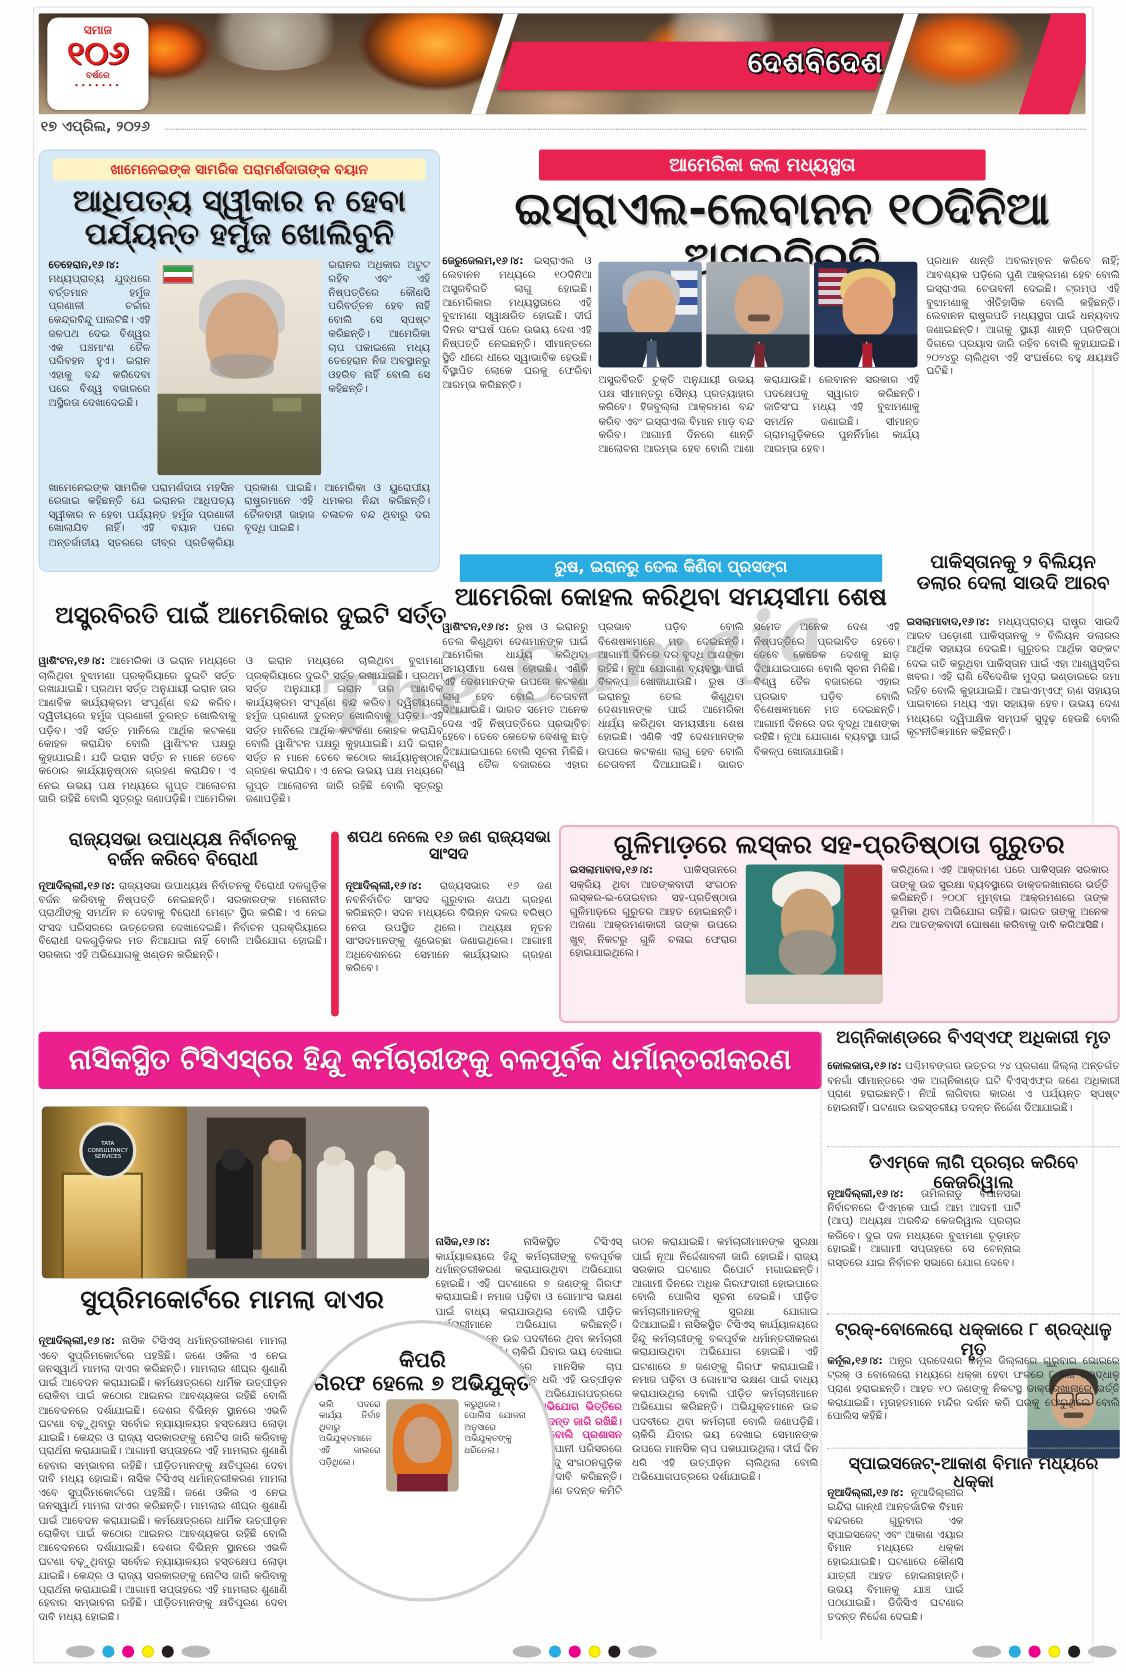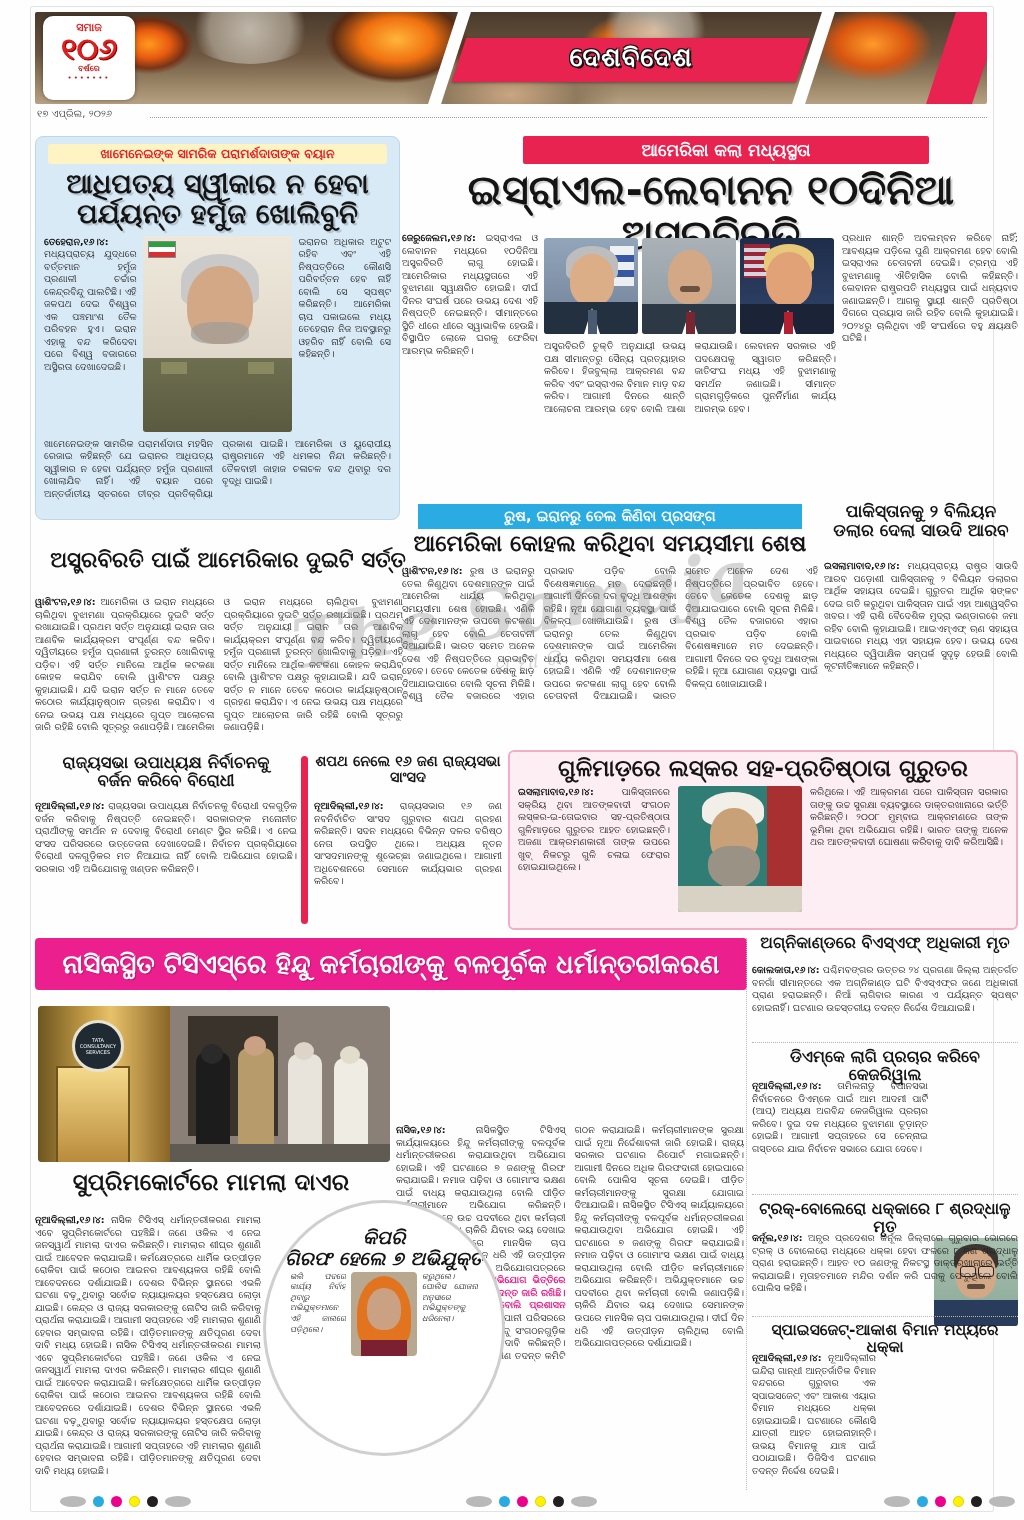--- a/index.html
+++ b/index.html
@@ -18,24 +18,24 @@
       radial-gradient(120px 60px at 50% 90%, #caa681 0%, #8f7a5e 55%, transparent 90%),
       linear-gradient(180deg,#4a3a2c 0%,#6b553f 45%,#9b8668 80%,#b7a183 100%);}
   .smoke{position:absolute;border-radius:50%;background:radial-gradient(circle,#d9d2c6 0%,#a79c8c 55%,transparent 75%);opacity:.8;}
   .logo{position:absolute;left:8px;top:4px;width:92px;height:84px;background:#fff;border-radius:10px;
         box-shadow:0 0 4px rgba(0,0,0,.4);text-align:center;padding-top:5px;box-sizing:border-box;}
   .logo .nm{color:#e02020;font-size:11px;font-weight:bold;}
   .logo .yr{color:#e02020;font-size:30px;font-weight:bold;line-height:1.0;text-shadow:1px 1px 0 #8a0000;}
   .logo .tg{color:#c02020;font-size:8px;font-weight:bold;}
   .slash{position:absolute;top:0;height:92px;background:#fff;transform:skewX(-18deg);}
   .band{position:absolute;top:26px;height:44px;background:#e8234f;transform:skewX(-18deg);box-shadow:0 1px 3px rgba(0,0,0,.4);}
-  .bandtext{position:absolute;top:30px;height:40px;color:#fff;font-size:26px;font-weight:bold;text-align:center;
+  .bandtext{position:absolute;top:30px;height:40px;color:#fff;font-size:26px;font-weight:bold;text-align:right;
             text-shadow:2px 2px 0 #111,-1px -1px 0 #111,1px -1px 0 #111,-1px 1px 0 #111;letter-spacing:1px;}
   .endred{position:absolute;top:0;height:92px;background:#e8234f;transform:skewX(-18deg);}
-  .dateline-row{font-size:10px;color:#444;font-weight:normal;}
+  .dateline-row{font-size:13px;color:#444;font-weight:bold;}
   .dotrule{border-top:1.5px dotted #9a9a9a;}
 
   
   .hl{font-weight:bold;color:#141414;text-align:center;white-space:pre-line;line-height:1.1;
       font-family:"DejaVu Sans","Liberation Sans",sans-serif;}
   .shadowed{text-shadow:2px 2px 1px rgba(0,0,0,.18);}
   .bt{font-size:9.5px;line-height:1.32;text-align:justify;color:#222;margin:0;}
   .dl{font-weight:bold;color:#111;}
   .mag{color:#e0218a;font-weight:bold;}
   .cols2{column-count:2;column-gap:9px;}
@@ -52,21 +52,21 @@
   
   .portrait{position:relative;overflow:hidden;border-radius:3px;}
   .face{position:absolute;border-radius:48% 48% 42% 42%;background:#d8b089;}
   .hair{position:absolute;border-radius:50% 50% 20% 20%;}
   .suit{position:absolute;bottom:0;width:100%;}
   .shirt{position:absolute;bottom:0;background:#fff;}
   .tie{position:absolute;bottom:0;width:9px;background:#b02030;}
   .flagstrip{position:absolute;}
 
   .circle-inset{left:263px;top:1200px;width:242px;height:256px;border-radius:50%;background:#fff;
-     border:3px solid #cfcfcf;z-index:6;overflow:hidden;box-sizing:border-box;padding:24px 18px 0 18px;font-style:italic;}
+     border:3px solid #cfcfcf;z-index:6;overflow:hidden;box-sizing:border-box;padding:24px 18px 0 18px;}
   .wm{left:235px;top:568px;width:600px;height:240px;z-index:5;pointer-events:none;
       transform:rotate(-9deg);color:rgba(130,130,130,.32);
       font-family:"DejaVu Serif","Liberation Serif",serif;font-style:italic;text-align:center;}
   .wm .l1{font-size:68px;font-weight:bold;letter-spacing:2px;}
   .wm .l2{font-size:22px;letter-spacing:8px;}
 
   .marks{display:flex;align-items:center;gap:7px;}
   .dotc{width:11px;height:11px;border-radius:50%;}
   .ell{width:26px;height:11px;border-radius:50%;background:#b9b9b9;}
   .c-c{background:#29abe2}.c-m{background:#ec008c}.c-y{background:#fff200;border:1px solid #e0d200;box-sizing:border-box}.c-k{background:#231f20}
@@ -111,21 +111,21 @@
         <div style="position:absolute;bottom:58px;right:18px;width:26px;height:12px;background:#8a8a60;"></div>
       </div>
       <p class="bt ovh" style="width:94px;height:196px;">ଇରାନର ଅଧିକାର ଅଟୁଟ ରହିବ ଏବଂ ଏହି ନିଷ୍ପତ୍ତିରେ କୌଣସି ପରିବର୍ତ୍ତନ ହେବ ନାହିଁ ବୋଲି ସେ ସ୍ପଷ୍ଟ କରିଛନ୍ତି। ଆମେରିକା ଚାପ ପକାଇଲେ ମଧ୍ୟ ତେହେରାନ ନିଜ ଅବସ୍ଥାନରୁ ଓହରିବ ନାହିଁ ବୋଲି ସେ କହିଛନ୍ତି।</p>
     </div>
     <p class="bt cols2 ovh" style="height:82px;margin-top:6px;">ଖାମେନେଇଙ୍କ ସାମରିକ ପରାମର୍ଶଦାତା ମହସିନ ରେଜାଇ କହିଛନ୍ତି ଯେ ଇରାନର ଆଧିପତ୍ୟ ସ୍ୱୀକାର ନ ହେବା ପର୍ଯ୍ୟନ୍ତ ହର୍ମୁଜ ପ୍ରଣାଳୀ ଖୋଲାଯିବ ନାହିଁ। ଏହି ବୟାନ ପରେ ଅନ୍ତର୍ଜାତୀୟ ସ୍ତରରେ ତୀବ୍ର ପ୍ରତିକ୍ରିୟା ପ୍ରକାଶ ପାଇଛି। ଆମେରିକା ଓ ୟୁରୋପୀୟ ରାଷ୍ଟ୍ରମାନେ ଏହି ଧମକର ନିନ୍ଦା କରିଛନ୍ତି। ତୈଳବାହୀ ଜାହାଜ ଚଳାଚଳ ବନ୍ଦ ଥିବାରୁ ଦର ବୃଦ୍ଧି ପାଇଛି।</p>
   </div>
 
   <div class="abs hl" style="left:44px;top:548px;width:368px;font-size:21.5px;">ଅସ୍ତ୍ରବିରତି ପାଇଁ ଆମେରିକାର ଦୁଇଟି ସର୍ତ୍ତ</div>
   <p class="abs bt cols2 ovh" style="left:35px;top:596px;width:368px;height:142px;"><span class="dl">ୱାଶିଂଟନ,୧୬।୪:</span> <span>ଆମେରିକା ଓ ଇରାନ ମଧ୍ୟରେ ଚାଲିଥିବା ବୁଝାମଣା ପ୍ରକ୍ରିୟାରେ ଦୁଇଟି ସର୍ତ୍ତ ରଖାଯାଇଛି। ପ୍ରଥମ ସର୍ତ୍ତ ଅନୁଯାୟୀ ଇରାନ ତାର ଆଣବିକ କାର୍ଯ୍ୟକ୍ରମ ସଂପୂର୍ଣ୍ଣ ବନ୍ଦ କରିବ। ଦ୍ୱିତୀୟରେ ହର୍ମୁଜ ପ୍ରଣାଳୀ ତୁରନ୍ତ ଖୋଲିବାକୁ ପଡ଼ିବ। ଏହି ସର୍ତ୍ତ ମାନିଲେ ଆର୍ଥିକ କଟକଣା କୋହଳ କରାଯିବ ବୋଲି ୱାଶିଂଟନ ପକ୍ଷରୁ କୁହାଯାଇଛି। ଯଦି ଇରାନ ସର୍ତ୍ତ ନ ମାନେ ତେବେ କଠୋର କାର୍ଯ୍ୟାନୁଷ୍ଠାନ ଗ୍ରହଣ କରାଯିବ। ଏ ନେଇ ଉଭୟ ପକ୍ଷ ମଧ୍ୟରେ ଗୁପ୍ତ ଆଲୋଚନା ଜାରି ରହିଛି ବୋଲି ସୂତ୍ରରୁ ଜଣାପଡ଼ିଛି।</span> <span>ଆମେରିକା ଓ ଇରାନ ମଧ୍ୟରେ ଚାଲିଥିବା ବୁଝାମଣା ପ୍ରକ୍ରିୟାରେ ଦୁଇଟି ସର୍ତ୍ତ ରଖାଯାଇଛି। ପ୍ରଥମ ସର୍ତ୍ତ ଅନୁଯାୟୀ ଇରାନ ତାର ଆଣବିକ କାର୍ଯ୍ୟକ୍ରମ ସଂପୂର୍ଣ୍ଣ ବନ୍ଦ କରିବ। ଦ୍ୱିତୀୟରେ ହର୍ମୁଜ ପ୍ରଣାଳୀ ତୁରନ୍ତ ଖୋଲିବାକୁ ପଡ଼ିବ। ଏହି ସର୍ତ୍ତ ମାନିଲେ ଆର୍ଥିକ କଟକଣା କୋହଳ କରାଯିବ ବୋଲି ୱାଶିଂଟନ ପକ୍ଷରୁ କୁହାଯାଇଛି। ଯଦି ଇରାନ ସର୍ତ୍ତ ନ ମାନେ ତେବେ କଠୋର କାର୍ଯ୍ୟାନୁଷ୍ଠାନ ଗ୍ରହଣ କରାଯିବ। ଏ ନେଇ ଉଭୟ ପକ୍ଷ ମଧ୍ୟରେ ଗୁପ୍ତ ଆଲୋଚନା ଜାରି ରହିଛି ବୋଲି ସୂତ୍ରରୁ ଜଣାପଡ଼ିଛି।</span></p>
 
-  <div class="abs redbanner" style="left:490px;top:136px;width:406px;height:28px;line-height:28px;font-size:17px;margin-left:33px;">ଆମେରିକା କଲା ମଧ୍ୟସ୍ଥତା</div>
+  <div class="abs redbanner" style="left:490px;top:136px;width:406px;height:28px;line-height:28px;font-size:17px;">ଆମେରିକା କଲା ମଧ୍ୟସ୍ଥତା</div>
   <div class="abs hl shadowed" style="left:402px;top:168px;width:618px;font-size:41px;">ଇସ୍ରାଏଲ-ଲେବାନନ ୧୦ଦିନିଆ ଅସ୍ତ୍ରବିରତି</div>
   <p class="abs bt ovh" style="left:402px;top:232px;width:136px;height:268px;"><span class="dl">ଜେରୁଜେଲମ,୧୬।୪:</span> <span>ଇସ୍ରାଏଲ ଓ ଲେବାନନ ମଧ୍ୟରେ ୧୦ଦିନିଆ ଅସ୍ତ୍ରବିରତି ଲାଗୁ ହୋଇଛି। ଆମେରିକାର ମଧ୍ୟସ୍ଥତାରେ ଏହି ବୁଝାମଣା ସ୍ୱାକ୍ଷରିତ ହୋଇଛି। ଦୀର୍ଘ ଦିନର ସଂଘର୍ଷ ପରେ ଉଭୟ ଦେଶ ଏହି ନିଷ୍ପତ୍ତି ନେଇଛନ୍ତି। ସୀମାନ୍ତରେ ସ୍ଥିତି ଧୀରେ ଧୀରେ ସ୍ୱାଭାବିକ ହେଉଛି। ବିସ୍ଥାପିତ ଲୋକେ ଘରକୁ ଫେରିବା ଆରମ୍ଭ କରିଛନ୍ତି।</span></p>
 
   <div class="abs" style="left:544px;top:238px;display:flex;gap:4px;">
     <div class="portrait" style="width:94px;height:96px;background:linear-gradient(180deg,#93a5ba,#6f8096);">
       <div class="flagstrip" style="right:4px;top:8px;width:24px;height:40px;background:linear-gradient(180deg,#fff 0 22%,#2a4aa0 22% 40%,#fff 40% 60%,#2a4aa0 60% 78%,#fff 78%);opacity:.85;"></div>
       <div class="hair" style="left:22px;top:8px;width:52px;height:34px;background:#bdbdbd;"></div>
       <div class="face" style="left:26px;top:16px;width:44px;height:52px;background:#dcae88;"></div>
       <div class="suit" style="height:32px;background:#23303f;"></div>
       <div class="shirt" style="left:40px;width:16px;height:26px;clip-path:polygon(0 100%,100% 100%,50% 0);"></div>

